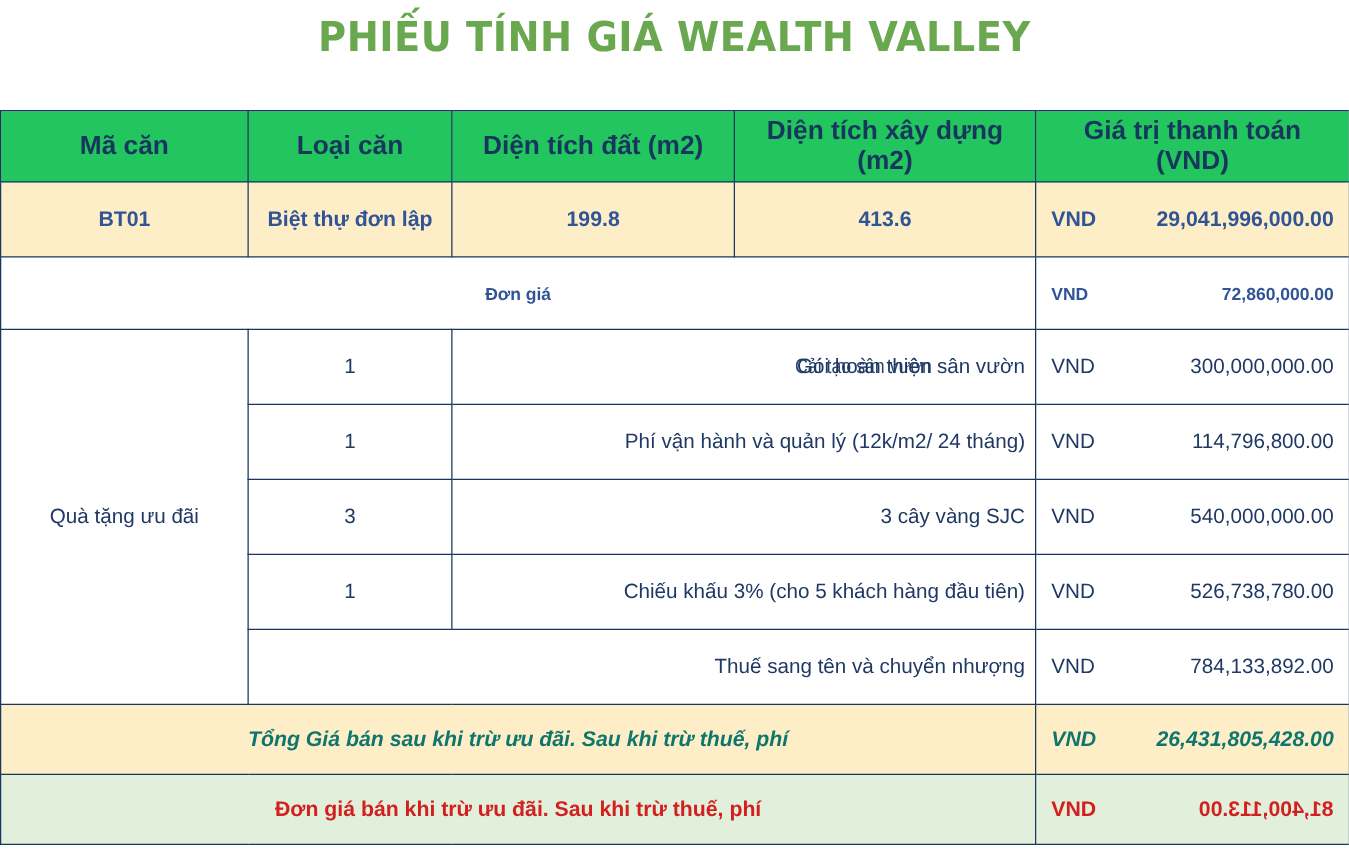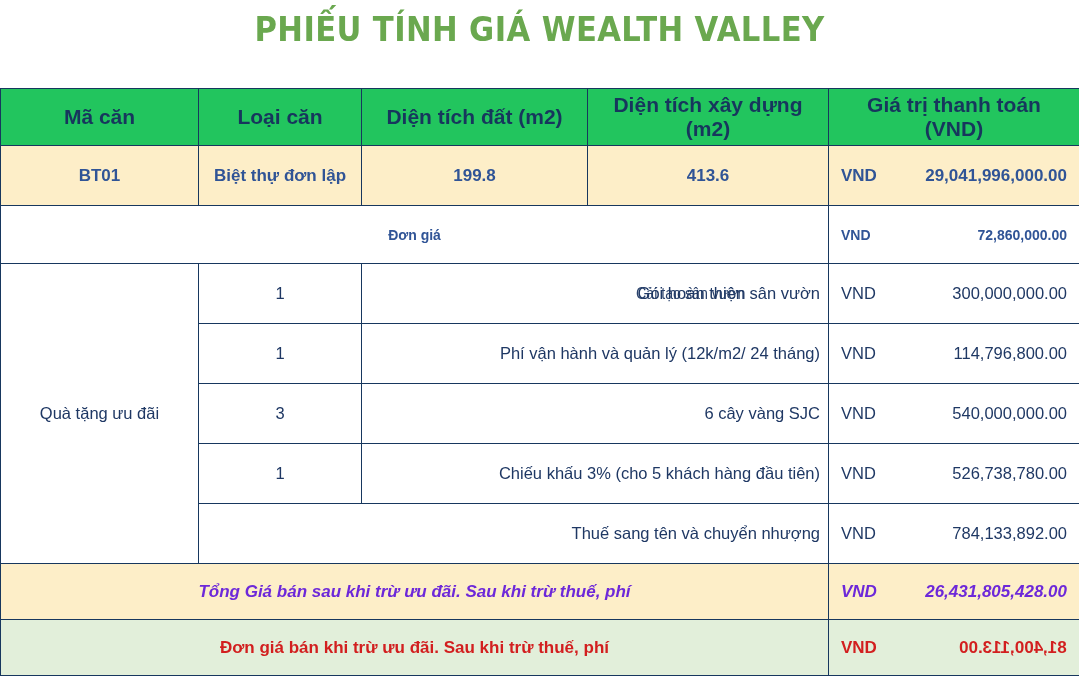--- a/index.html
+++ b/index.html
@@ -128,21 +128,21 @@
   .money .cur { padding-right: 10px; }
   .money .amt { text-align: right; flex: 1; }
 
   
   tr.total-row td {
     background: #fdeec8;
     height: 56px;
     font-weight: 700;
     font-style: italic;
     font-size: 17px;
-    color: #6d28d9;
+    color: #0f766e;
     text-align: center;
   }
   tr.total-row td.money-cell { font-style: italic; }
 
   
   tr.final-row td {
     background: #e2efda;
     height: 56px;
     font-weight: 700;
     font-size: 17px;
@@ -249,21 +249,21 @@
         <td>
           <div class="money">
             <span class="cur">VND</span>
             <span class="amt">114,796,800.00</span>
           </div>
         </td>
       </tr>
 
       <tr class="gift-row">
         <td class="qty">3</td>
-        <td class="desc" colspan="2">6 cây vàng SJC</td>
+        <td class="desc" colspan="2">3 cây vàng SJC</td>
         <td>
           <div class="money">
             <span class="cur">VND</span>
             <span class="amt">540,000,000.00</span>
           </div>
         </td>
       </tr>
 
       <tr class="gift-row">
         <td class="qty">1</td>

